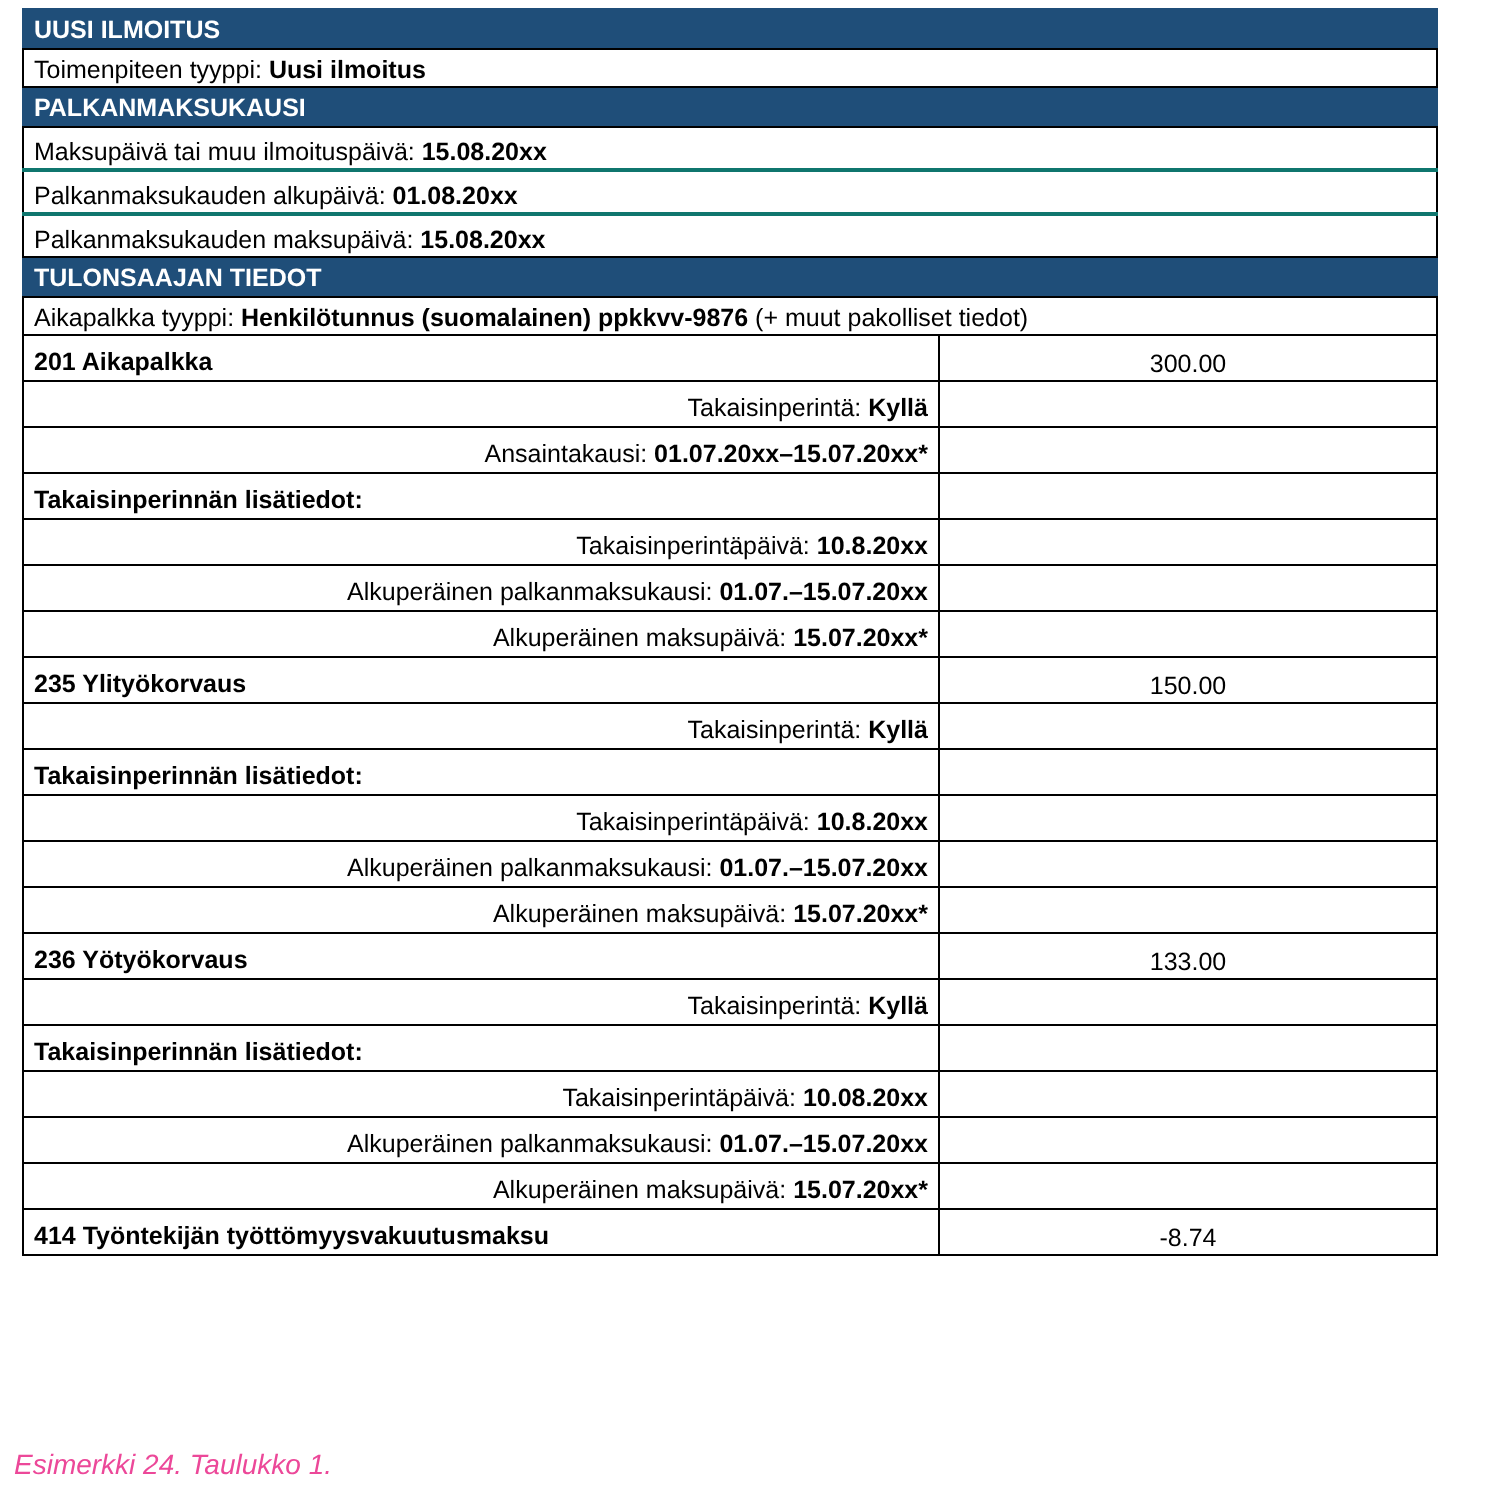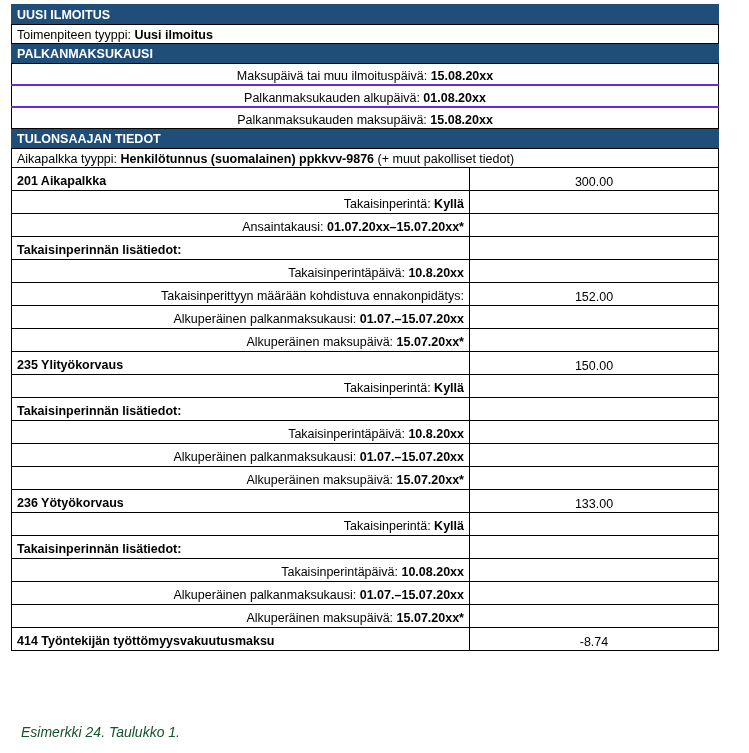--- a/index.html
+++ b/index.html
@@ -43,24 +43,23 @@
     }
     .sec td.hdr-right {
       text-align: center;
     }
     .info td {
       height: 18px;
       vertical-align: bottom;
     }
     .info.tall td {
       height: 20px;
-      text-align: center;
     }
     .info.thick td {
-      border-top: 2px solid #6d28d9;
+      border-top: 2px solid #0f766e;
     }
     .r td {
       height: 21px;
       vertical-align: bottom;
       padding-bottom: 1px;
     }
     .r td.amt {
       text-align: center;
       vertical-align: bottom;
       padding-bottom: 0;
@@ -68,22 +67,21 @@
     .r td.right {
       text-align: right;
     }
     .b { font-weight: bold; }
     .caption {
       position: absolute;
       left: 7px;
       top: 724px;
       font-style: italic;
       font-size: 14px;
-      color: #14532d;
-      margin-left: 14px;
+      color: #ec4899;
     }
   </style>
 </head>
 <body>
 
 <table class="tbl">
   <colgroup>
     <col style="width:458px">
     <col style="width:249px">
   </colgroup>
@@ -132,24 +130,20 @@
       </tr>
       <tr class="r">
         <td class="b">Takaisinperinnän lisätiedot:</td>
         <td class="amt"></td>
       </tr>
       <tr class="r">
         <td class="right"><span>Takaisinperintäpäivä: </span><span class="b">10.8.20xx</span></td>
         <td class="amt"></td>
       </tr>
       <tr class="r">
-        <td class="right"><span>Takaisinperittyyn määrään kohdistuva ennakonpidätys:</span><span class="b"></span></td>
-        <td class="amt">152.00</td>
-      </tr>
-      <tr class="r">
         <td class="right"><span>Alkuperäinen palkanmaksukausi: </span><span class="b">01.07.–15.07.20xx</span></td>
         <td class="amt"></td>
       </tr>
       <tr class="r">
         <td class="right"><span>Alkuperäinen maksupäivä: </span><span class="b">15.07.20xx*</span></td>
         <td class="amt"></td>
       </tr>
       <tr class="r">
         <td class="b">235 Ylityökorvaus</td>
         <td class="amt">150.00</td>

